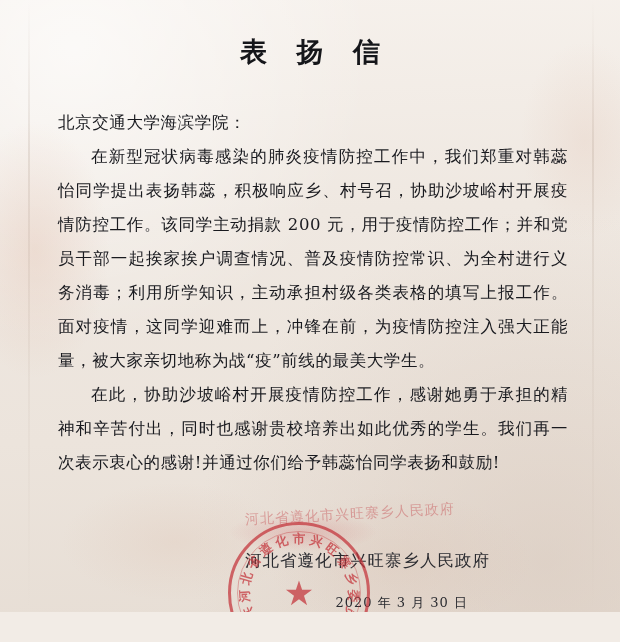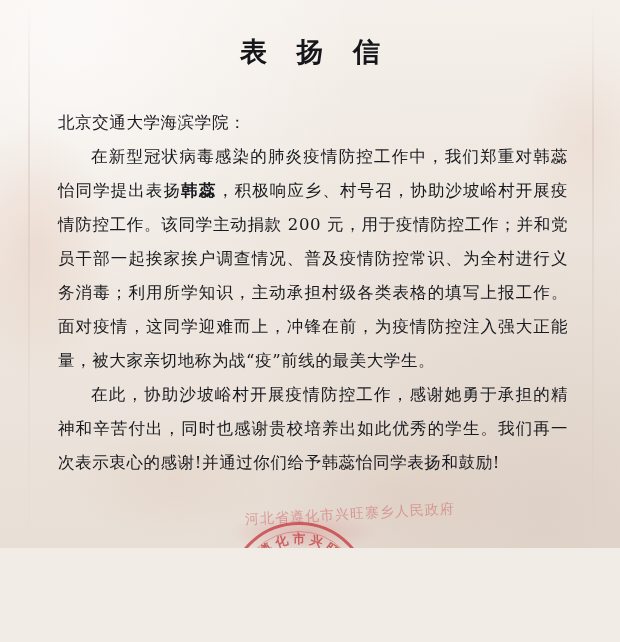--- a/index.html
+++ b/index.html
@@ -9,21 +9,21 @@
   body {
     width: 620px;
     height: 642px;
     background: #f2ece6;
     font-family: "DejaVu Serif", "Liberation Serif", serif;
     overflow: hidden;
   }
   .page {
     position: relative;
     width: 620px;
-    height: 548px;
+    height: 612px;
     background:
       radial-gradient(circle at 12% 8%, rgba(255,255,255,0.65), rgba(255,255,255,0) 38%),
       radial-gradient(circle at 88% 92%, rgba(214,198,186,0.55), rgba(255,255,255,0) 45%),
       linear-gradient(178deg, #f6f1ec 0%, #efe8e1 35%, #ece4dc 70%, #e7ded5 100%);
     box-sizing: border-box;
     overflow: hidden;
   }
   
   .stain {
     position: absolute;
@@ -70,21 +70,21 @@
     text-align: justify;
   }
   .salutation {
     margin-bottom: 0px;
   }
   .para {
     text-indent: 2em;
     margin: 0;
   }
   .name-bold {
-    font-weight: bold;
+    font-weight: normal;
     letter-spacing: 1px;
   }
   .sign-area {
     position: relative;
     height: 150px;
     margin-top: 18px;
   }
   .signature {
     position: absolute;
     right: 78px;

